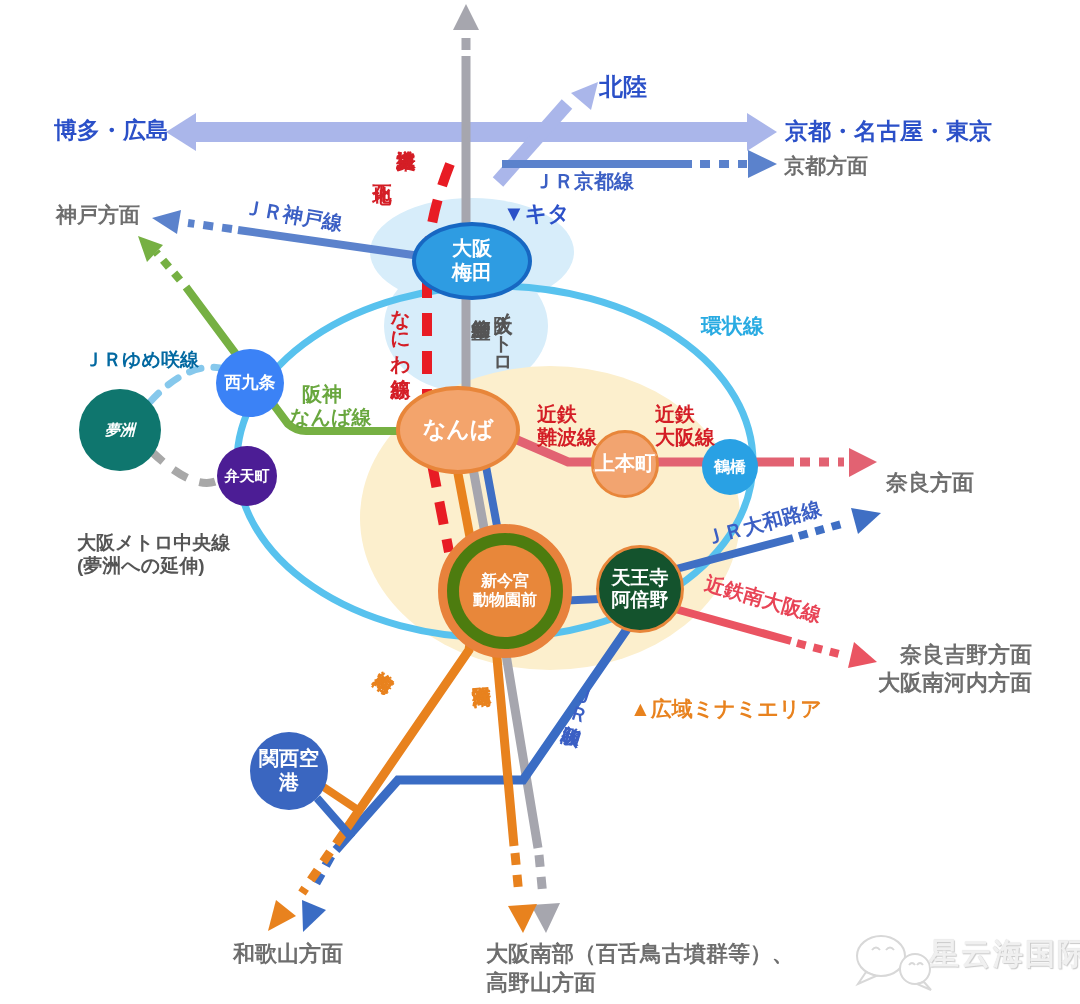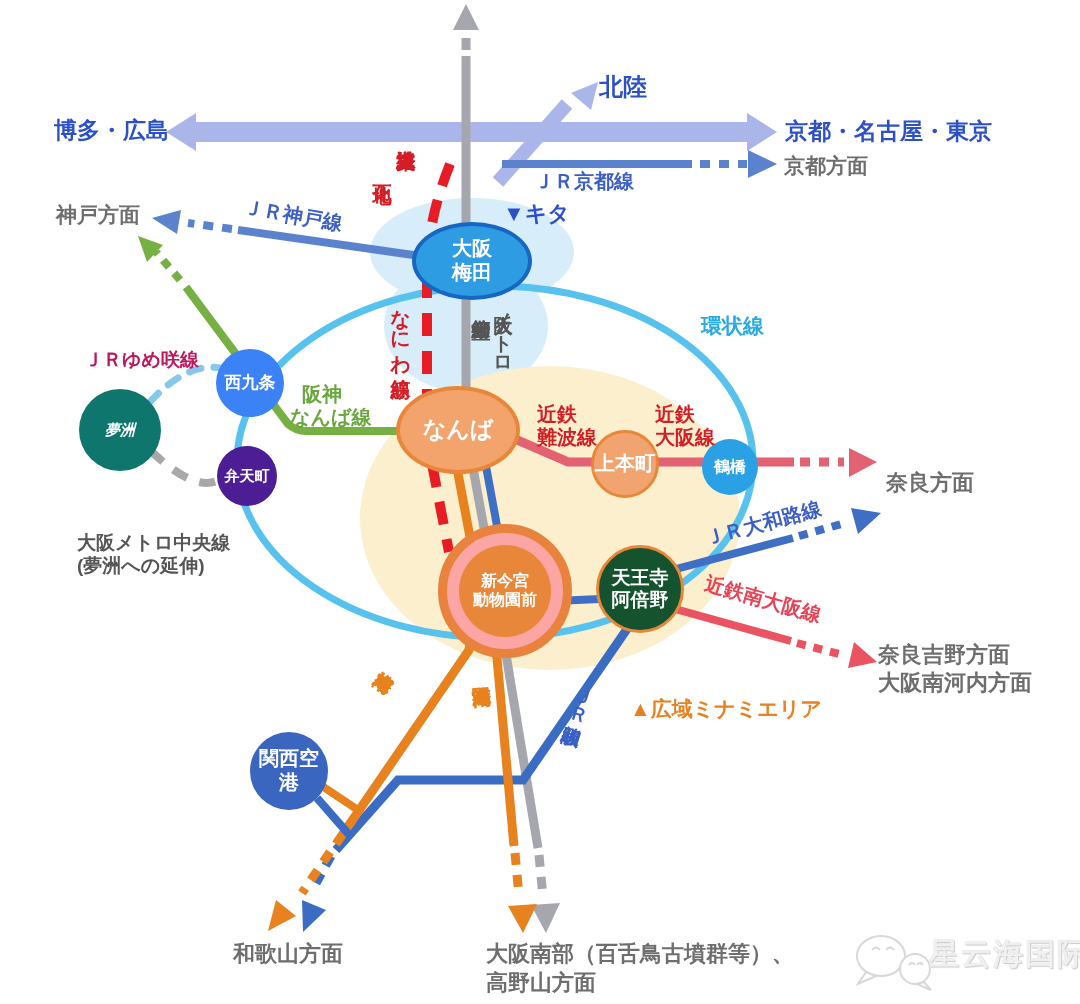--- a/index.html
+++ b/index.html
@@ -3,21 +3,21 @@
 <meta charset="utf-8">
 <style>
   html,body{margin:0;padding:0;background:#fff;}
   #map{position:relative;width:1080px;height:1004px;background:#fff;overflow:hidden;
        font-family:"Liberation Sans","DejaVu Sans",sans-serif;font-weight:bold;}
   #rails{position:absolute;left:0;top:0;z-index:1;}
   .lbl{position:absolute;white-space:nowrap;line-height:1.15;z-index:4;}
   .v{writing-mode:vertical-rl;text-orientation:upright;line-height:1;}
   .c-blue{color:#2b50c8;} .c-jr{color:#3b5fc4;} .c-gray{color:#6e6e6e;}
   .c-red{color:#d41e26;} .c-green{color:#69a73e;} .c-orange{color:#e8821e;}
-  .c-cyan{color:#29abe2;} .c-dark{color:#555;} .c-lblue{color:#be185d;} .c-pink{color:#e84456;}
+  .c-cyan{color:#29abe2;} .c-dark{color:#555;} .c-lblue{color:#0369a1;} .c-pink{color:#e84456;}
   .fz19{font-size:19px;} .fz20{font-size:20px;} .fz21{font-size:21px;} .fz22{font-size:22px;} .fz23{font-size:23px;} .fz24{font-size:24px;}
   .station{position:absolute;display:flex;flex-direction:column;align-items:center;justify-content:center;
            border-radius:50%;color:#fff;text-align:center;z-index:3;box-sizing:border-box;line-height:1.18;}
   .station .ln{display:block;}
   .halo-orange{text-shadow:-2px 0 #f2a470,2px 0 #f2a470,0 -2px #f2a470,0 2px #f2a470,-1px -1px #f2a470,1px 1px #f2a470,1px -1px #f2a470,-1px 1px #f2a470;}
   .halo-blue{text-shadow:-2px 0 #3a66c0,2px 0 #3a66c0,0 -2px #3a66c0,0 2px #3a66c0,-1px -1px #3a66c0,1px 1px #3a66c0,1px -1px #3a66c0,-1px 1px #3a66c0;}
   .ring-inner{display:flex;flex-direction:column;align-items:center;justify-content:center;border-radius:50%;}
   .watermark{color:#f0f0f0;text-shadow:1px 1px 1px #c9c9c9,0 0 1px #d6d6d6;font-size:30px;letter-spacing:2px;}
 </style>
 </head>
@@ -127,21 +127,21 @@
   </div>
 
   <div class="station" style="left:591px;top:430px;width:68px;height:68px;background:#f2a470;border:3px solid #e8863a;font-size:20px;">
     <span class="ln halo-orange">上本町</span>
   </div>
 
   <div class="station" style="left:702px;top:439px;width:56px;height:56px;background:#29a1e4;font-size:16px;">
     <span class="ln">鶴橋</span>
   </div>
 
-  <div class="station" style="left:438px;top:524px;width:134px;height:134px;background:#fca5a5;border:9px solid #e8823c;">
+  <div class="station" style="left:438px;top:524px;width:134px;height:134px;background:#4d7c0f;border:9px solid #e8823c;">
     <div class="ring-inner" style="width:92px;height:92px;background:#e8873a;font-size:16px;color:#fff;">
       <span class="ln">新今宮</span>
       <span class="ln">動物園前</span>
     </div>
   </div>
 
   <div class="station" style="left:596px;top:545px;width:88px;height:88px;background:#14532d;border:3px solid #e8863a;font-size:19px;">
     <span class="ln">天王寺</span>
     <span class="ln">阿倍野</span>
   </div>
@@ -150,21 +150,21 @@
     <span class="ln halo-blue">関西空港</span>
   </div>
 
   <div class="lbl c-blue fz24" style="left:599px;top:73px;">北陸</div>
   <div class="lbl c-blue fz23" style="left:54px;top:117px;">博多・広島</div>
   <div class="lbl c-blue fz23" style="left:785px;top:118px;">京都・名古屋・東京</div>
   <div class="lbl c-gray fz21" style="left:784px;top:154px;">京都方面</div>
   <div class="lbl c-gray fz21" style="left:56px;top:203px;">神戸方面</div>
   <div class="lbl c-blue fz22" style="left:503px;top:201px;">▼キタ</div>
   <div class="lbl c-gray fz22" style="left:886px;top:470px;">奈良方面</div>
-  <div class="lbl c-gray fz22" style="left:878px;top:641px;line-height:1.25;">
+  <div class="lbl c-gray fz22" style="left:878px;top:641px;line-height:1.25;text-align:right;">
     <span style="display:block;">奈良吉野方面</span>
     <span style="display:block;">大阪南河内方面</span>
   </div>
   <div class="lbl c-orange fz21" style="left:630px;top:697px;">▲広域ミナミエリア</div>
   <div class="lbl c-gray fz22" style="left:233px;top:941px;">和歌山方面</div>
   <div class="lbl c-gray fz22" style="left:486px;top:940px;line-height:1.3;">
     <span style="display:block;">大阪南部（百舌鳥古墳群等）、</span>
     <span style="display:block;">高野山方面</span>
   </div>
 

